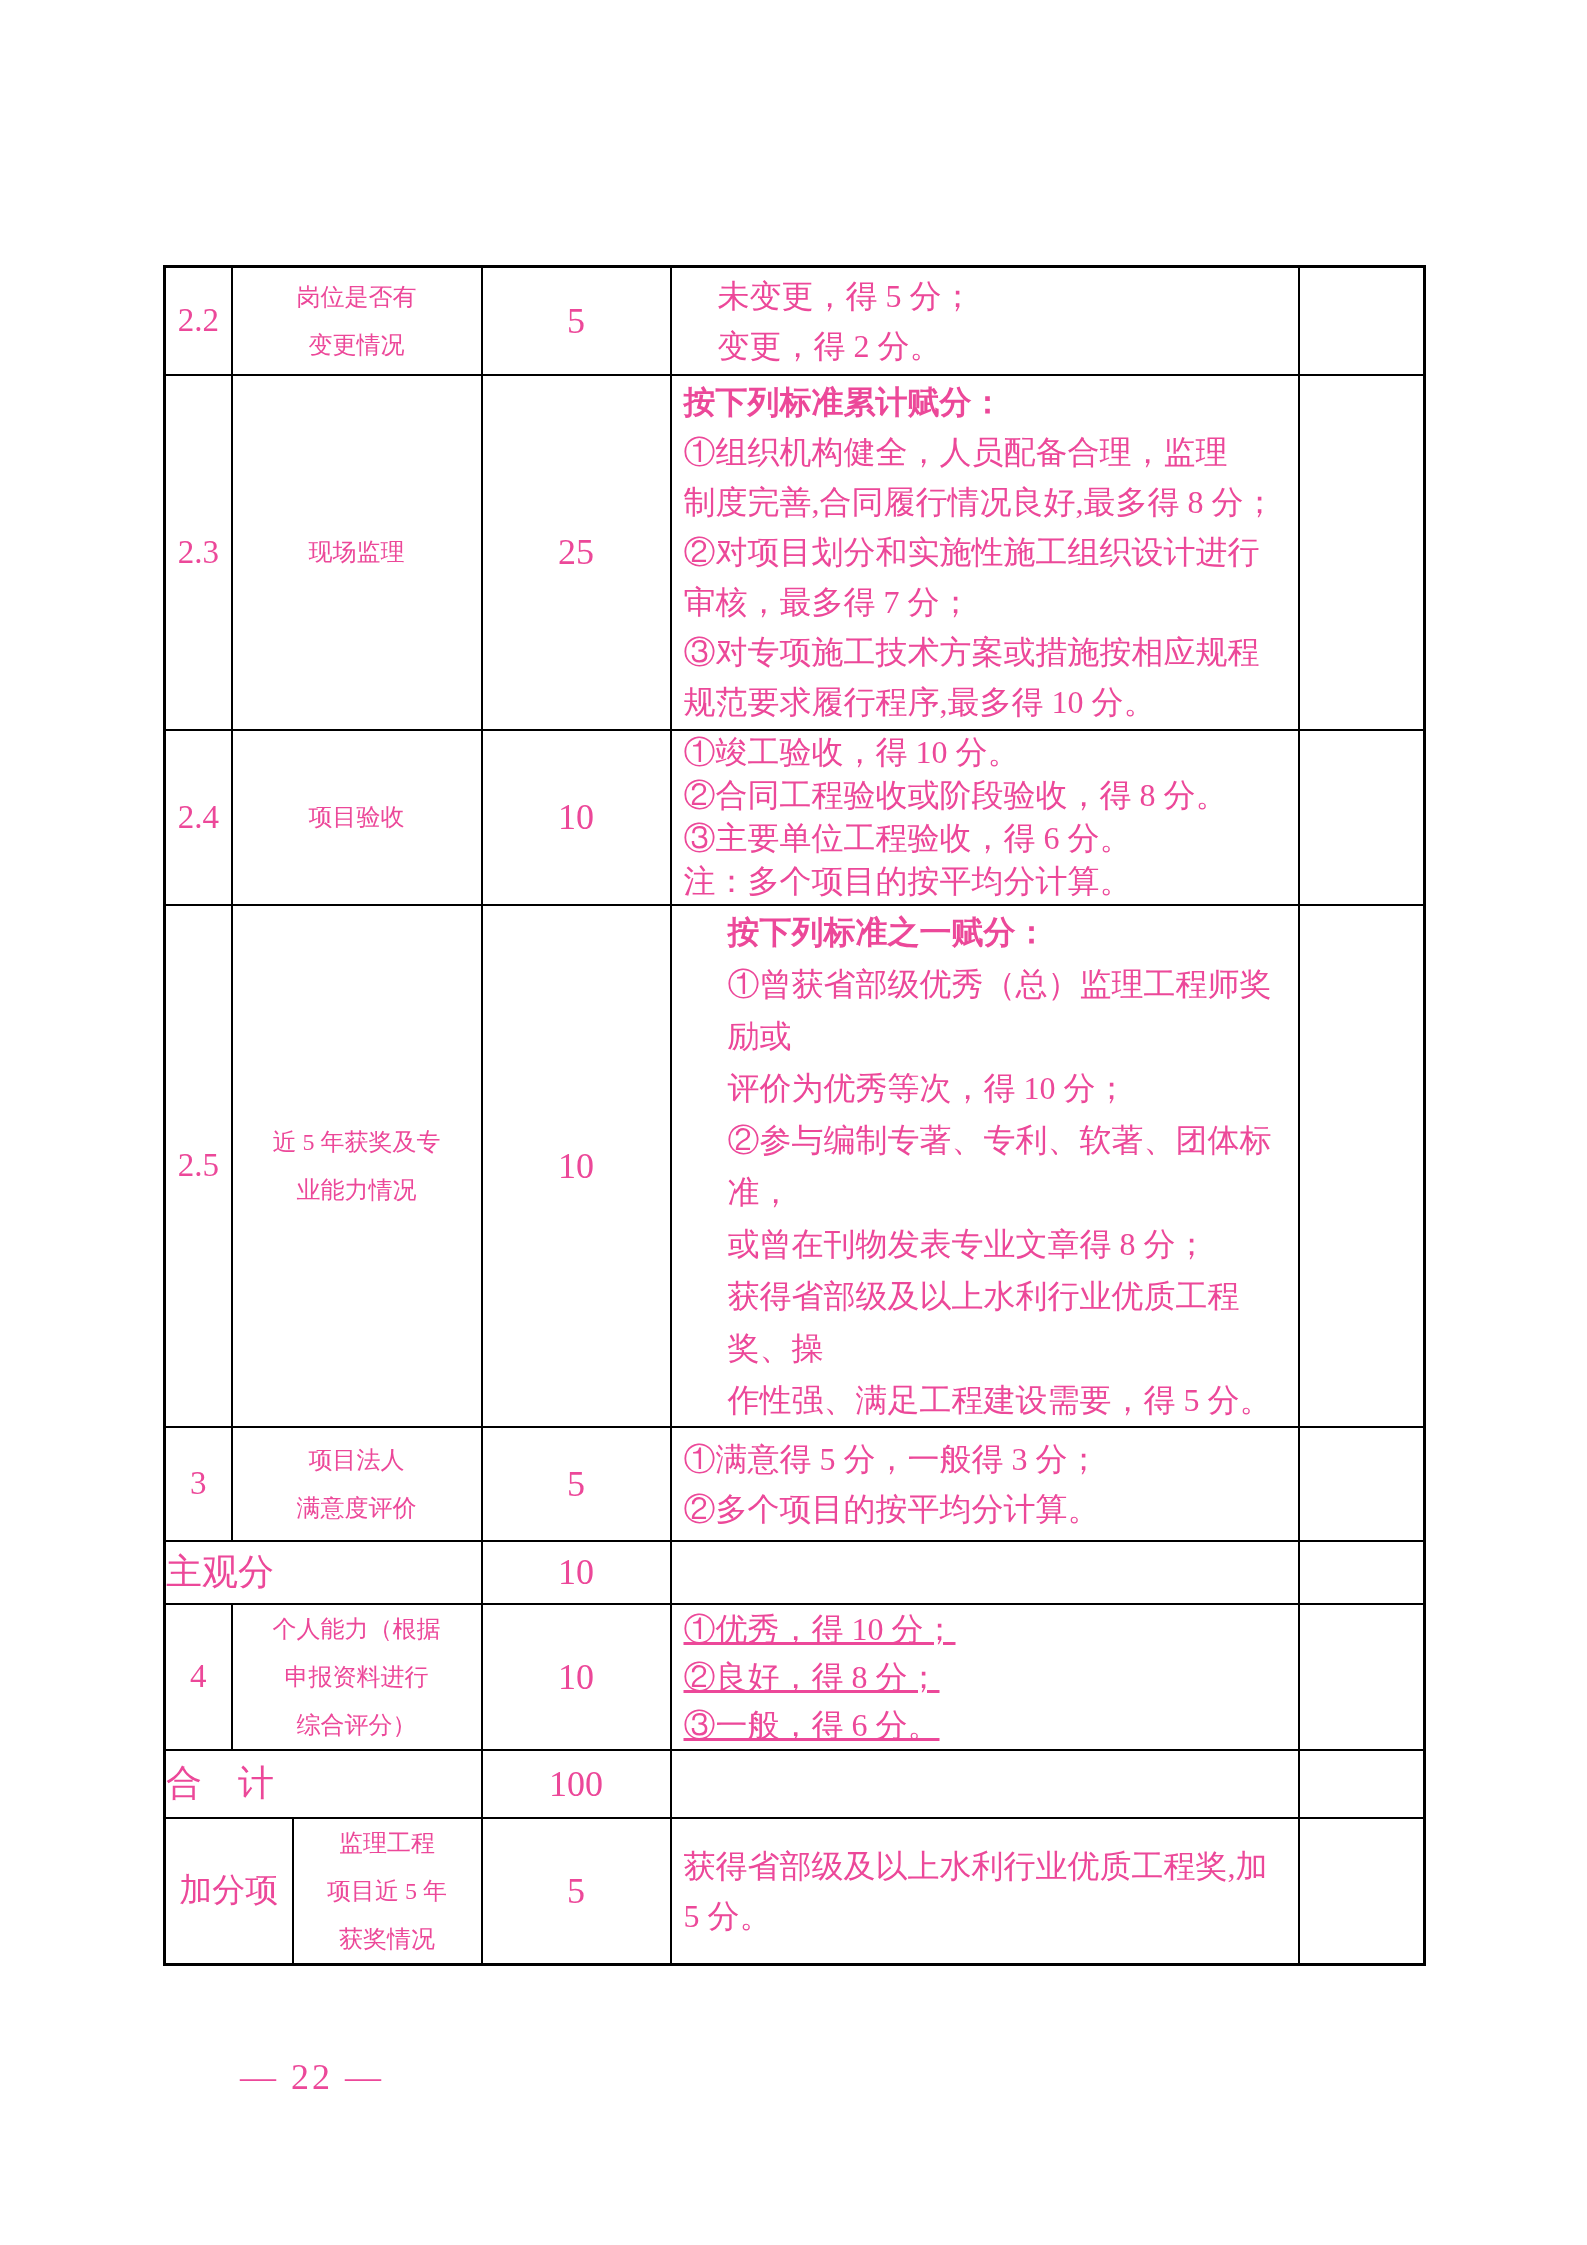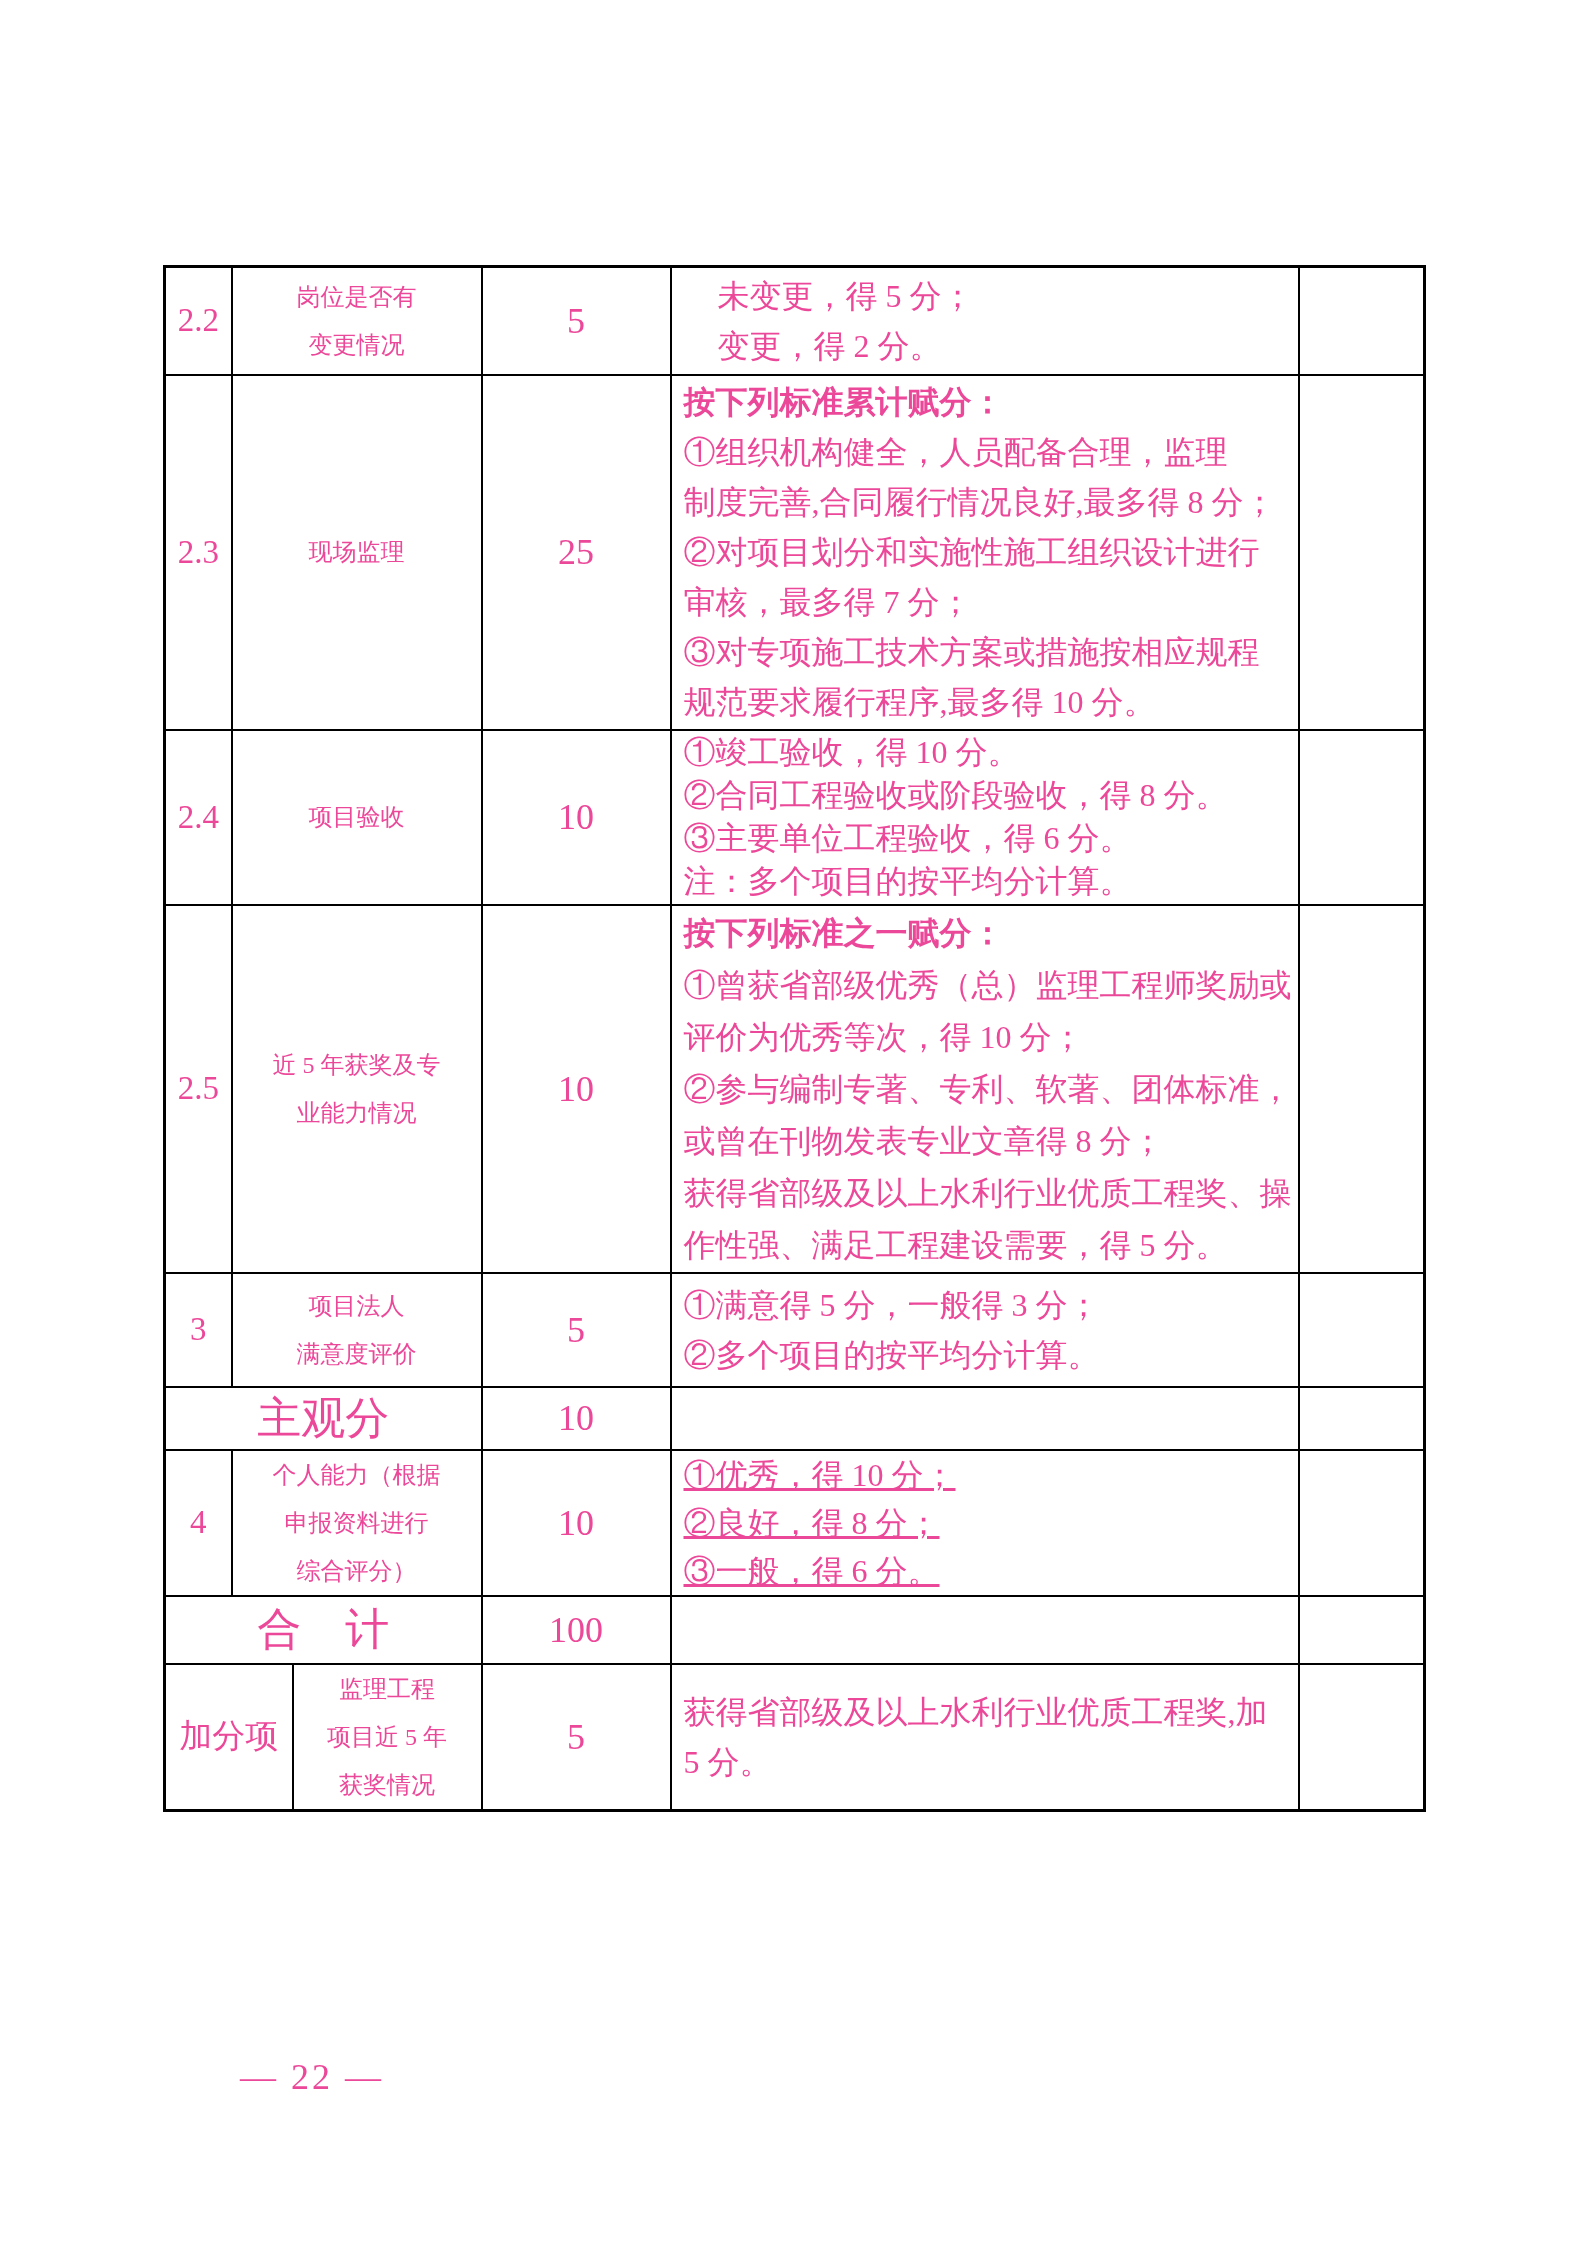--- a/index.html
+++ b/index.html
@@ -43,29 +43,29 @@
   }
   .c-crit {
     font-size: 32px;
     padding-left: 12px;
     padding-right: 4px;
     text-align: left;
   }
   .c-crit .cl { line-height: 50px; }
   .lh43 .cl { line-height: 43px; }
   .lh48 .cl { line-height: 48px; text-decoration: underline; }
-  .lh52 .cl { line-height: 52px; }
+  .lh52 .cl { line-height: 52px; margin-left: 44px; }
   .crit-bold {
     font-weight: bold;
     font-family: "Liberation Sans", "DejaVu Sans", sans-serif;
   }
   .indent { padding-left: 46px; }
   .c-label {
-    text-align: center;
-    font-size: 44px;
+    text-align: left;
+    font-size: 36px;
   }
   .footer {
     position: absolute;
     left: 240px;
     top: 2056px;
     font-size: 36px;
     letter-spacing: 3px;
     white-space: pre;
   }
 </style>

